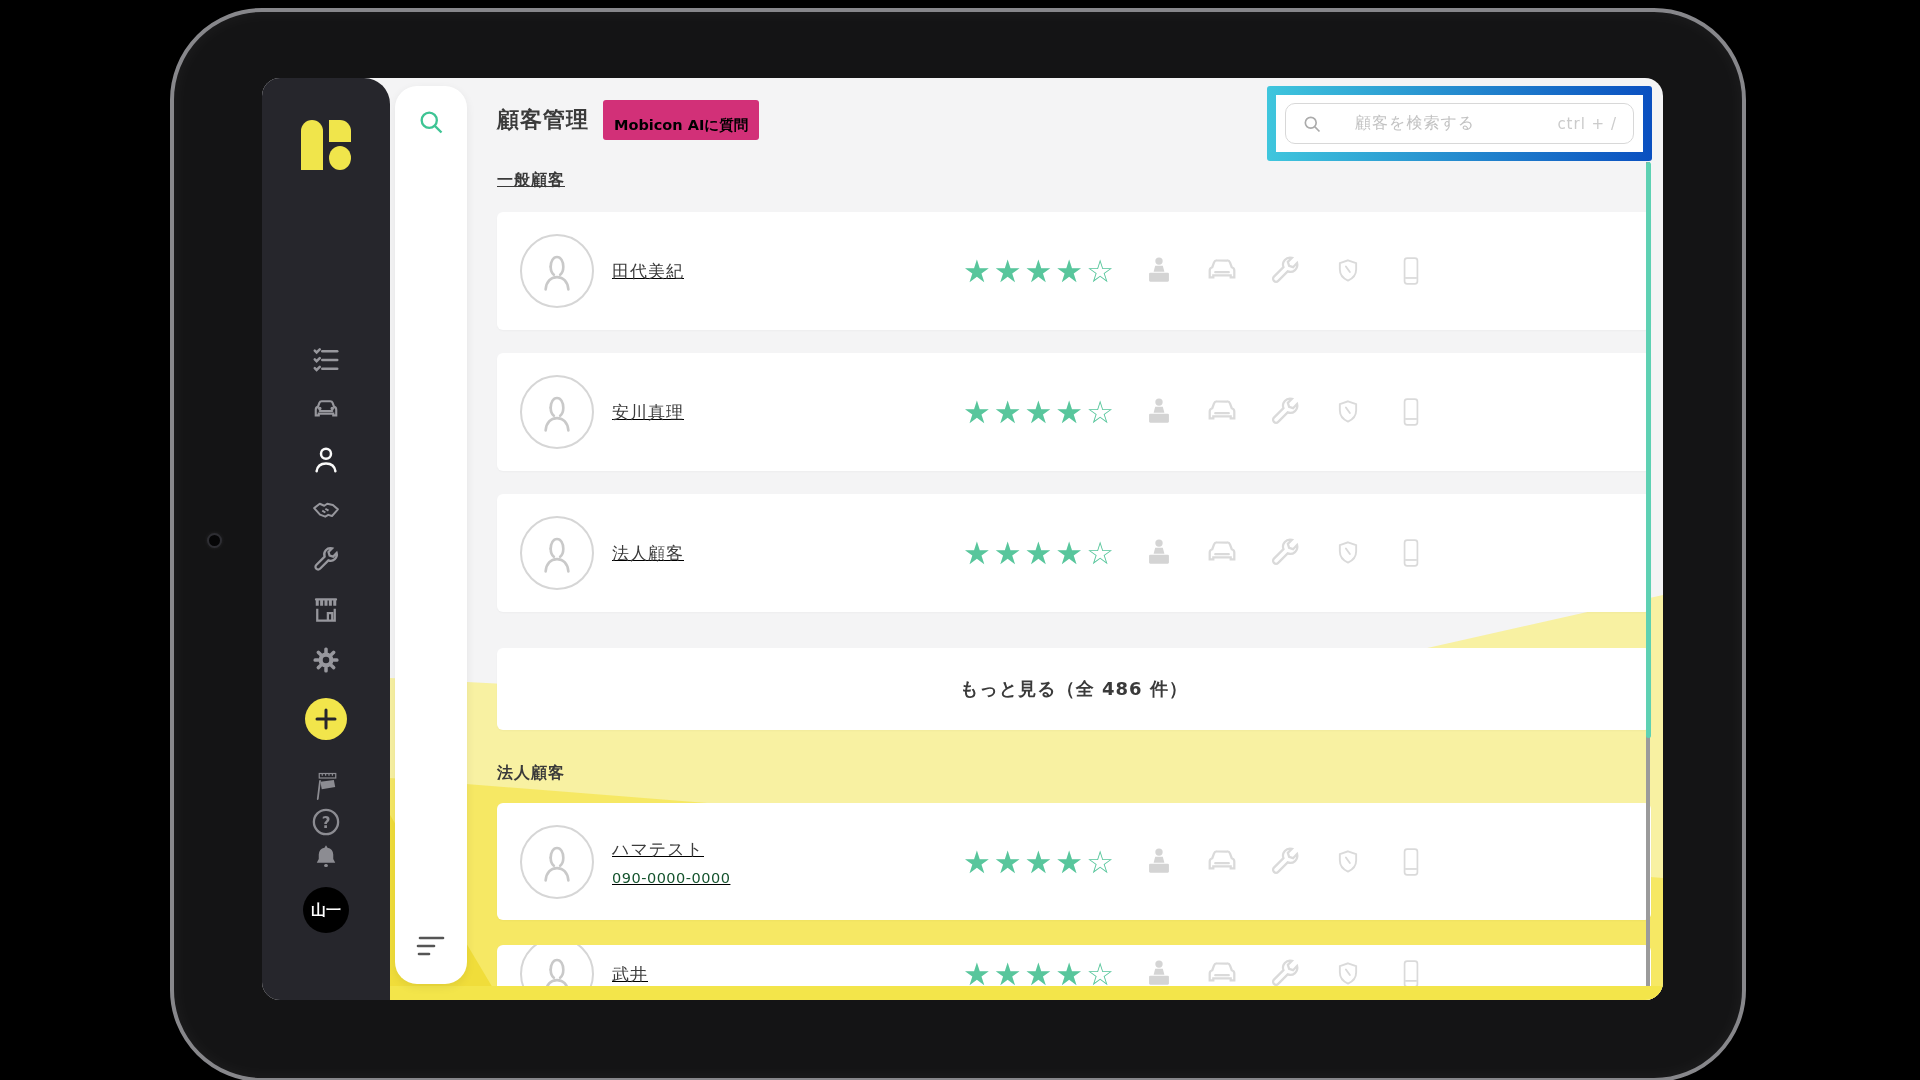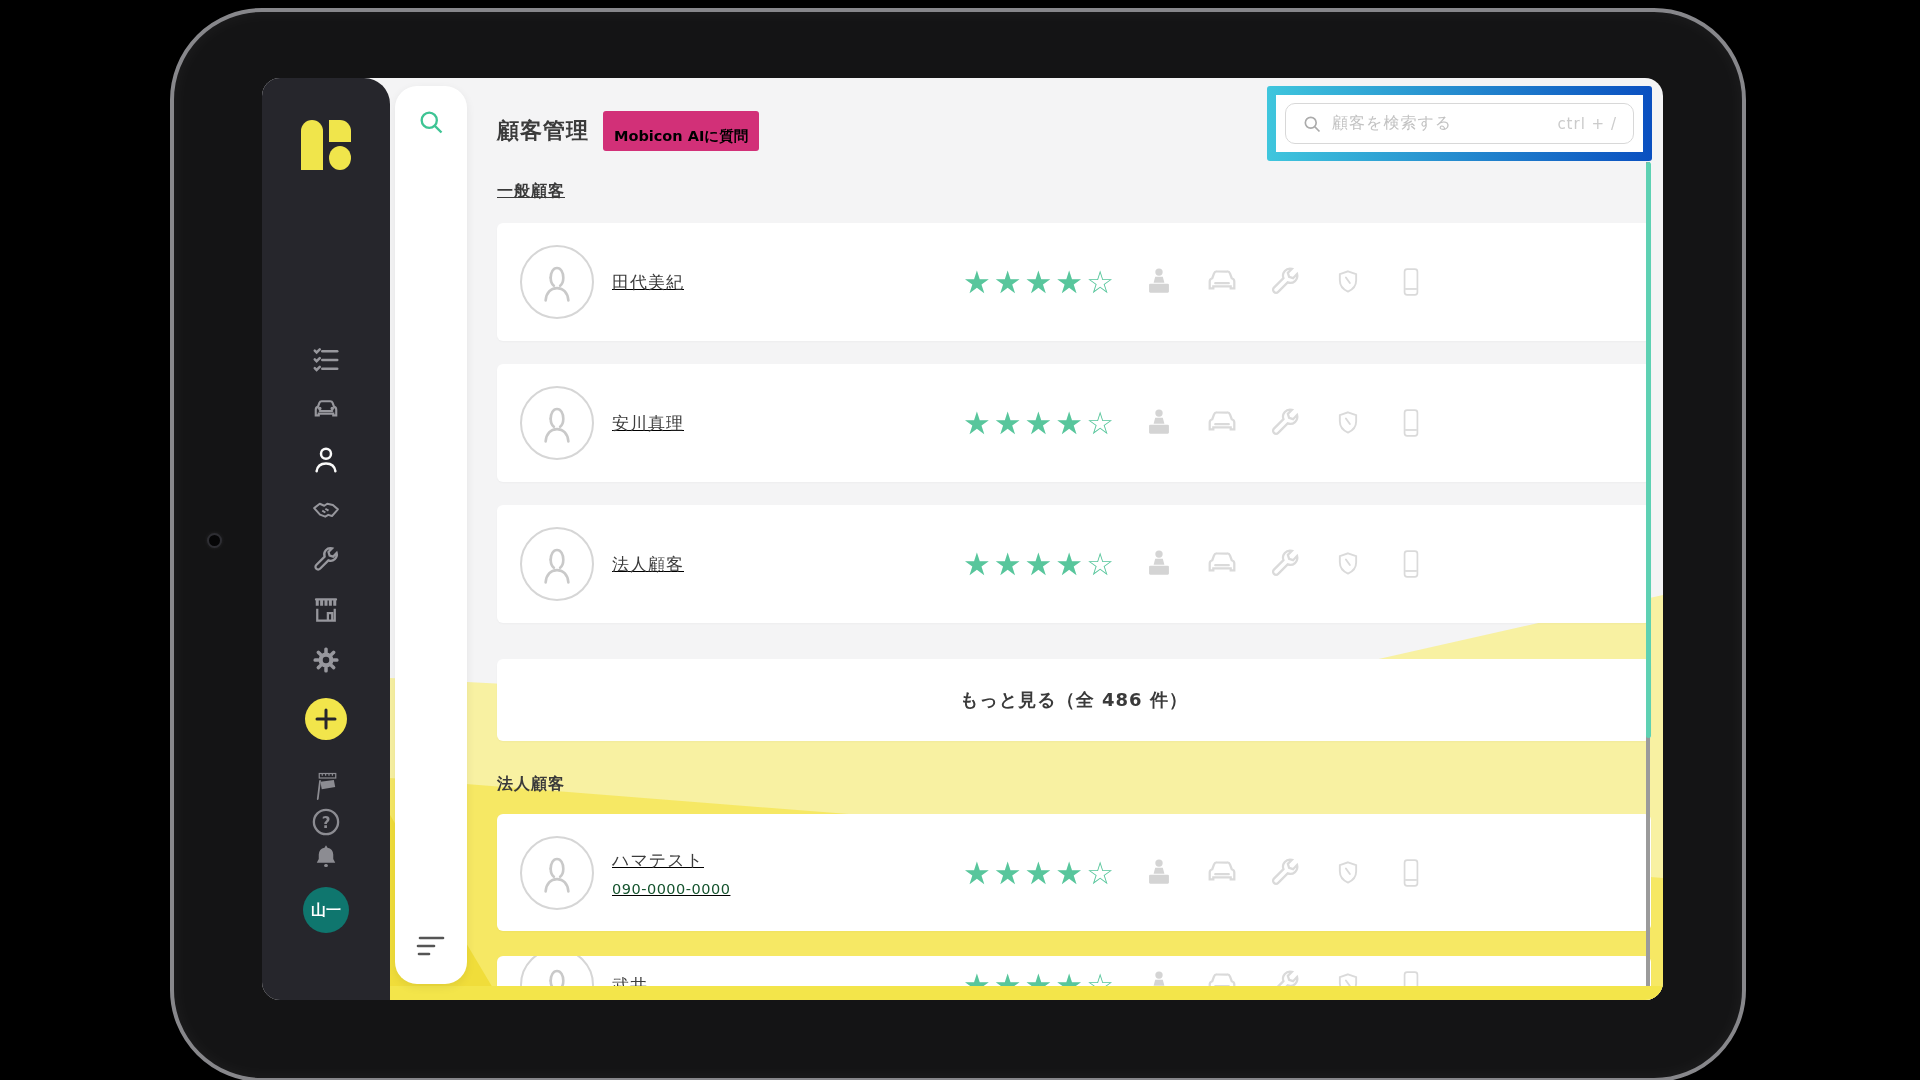--- a/index.html
+++ b/index.html
@@ -46,21 +46,21 @@
 
   
   .tools{position:absolute;left:133px;top:8px;width:72px;height:898px;background:#fff;
     border-radius:22px;box-shadow:0 3px 10px rgba(0,0,0,.07);z-index:6;
     display:flex;flex-direction:column;align-items:center;}
   .tools .search-ic{margin-top:22px;cursor:pointer;}
   .tools .spacer{flex:1;}
   .tools .filter-ic{margin-bottom:26px;cursor:pointer;}
 
   
-  .content{position:absolute;left:0;top:11px;width:100%;height:100%;z-index:2;}
+  .content{position:absolute;left:0;top:0;width:100%;height:100%;z-index:2;}
   .page-head{position:absolute;left:235px;top:22px;display:flex;align-items:center;gap:14px;}
   .page-title{font-size:22px;font-weight:bold;color:#3b3b3b;letter-spacing:1px;}
   .ai-badge{color:#000000;font-size:14.5px;font-weight:bold;padding:16px 11px 5px;border-radius:3px;cursor:pointer;}
 
   .section-label{position:absolute;left:235px;font-size:16px;font-weight:bold;color:#3a3a3a;
     letter-spacing:1px;z-index:3;}
   #sec-general{top:92px;text-decoration:underline;}
   #sec-corporate{top:685px;}
 
   .list{position:absolute;left:235px;width:1154px;z-index:2;}
@@ -84,21 +84,21 @@
   .more-card{position:absolute;left:235px;top:570px;width:1154px;height:82px;background:#fff;
     border-radius:6px;z-index:2;display:flex;align-items:center;justify-content:center;
     font-size:18px;font-weight:bold;color:#3a3a3a;letter-spacing:1px;cursor:pointer;
     box-shadow:0 1px 2px rgba(0,0,0,.03);}
 
   
   .search-hl{position:absolute;left:1005px;top:8px;width:385px;height:75px;z-index:5;
     padding:9px;border-radius:3px;}
   .search-inner{width:100%;height:100%;background:#fff;padding:8px 9px;}
   .search-input{width:100%;height:100%;border:1.5px solid #d8d8d8;border-radius:10px;
-    display:flex;align-items:center;padding:0 16px;background:#fff;cursor:text;}
+    display:flex;align-items:center;padding:0 16px;background:#fff;cursor:text;gap:23px;}
   .search-input .ph{font-size:16px;color:#c2c2c2;margin-left:10px;letter-spacing:1px;}
   .search-input .kbd{margin-left:auto;font-size:15px;color:#cbcbcb;letter-spacing:1px;}
 
   
   .sb-track{position:absolute;left:1384px;top:84px;width:4px;height:824px;background:#9b9b9b;z-index:8;}
   .sb-thumb{position:absolute;left:1383.5px;top:84px;width:5px;height:576px;border-radius:3px;z-index:9;}
 
   svg{display:block;}
 </style>
 </head>
@@ -489,21 +489,21 @@
             </svg>
           </div>
           <div class="nav-item">
             <svg width="30" height="30" viewBox="0 0 24 24">
               <path d="M12 2.5l1.2 2A5.8 5.8 0 0 1 17.8 10v3.6l1.6 2.9H4.6l1.6-2.9V10a5.8 5.8 0 0 1 4.6-5.5z" fill="#8c8c92"></path>
               <rect x="10.5" y="17.5" width="3" height="2.4" rx="1.2" fill="#8c8c92"></rect>
             </svg>
           </div>
         </div>
 
-        <div class="user-bubble" id="user-bubble" style="background: #0f766e;">山一</div>
+        <div class="user-bubble" id="user-bubble" style="background: #000000;">山一</div>
       </div>
 
       <div class="sb-track"></div>
       <div class="sb-thumb" id="sb-thumb" style="background: rgb(94, 209, 179);"></div>
 
     </div>
   </div>
 </div>
 
 </body></html>

